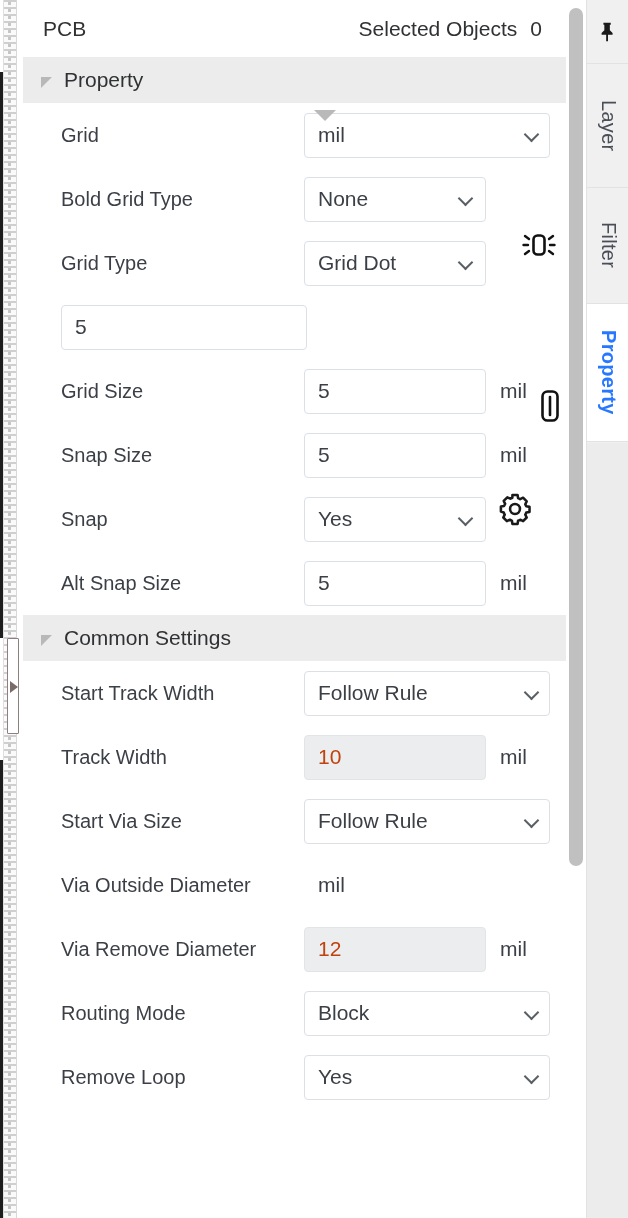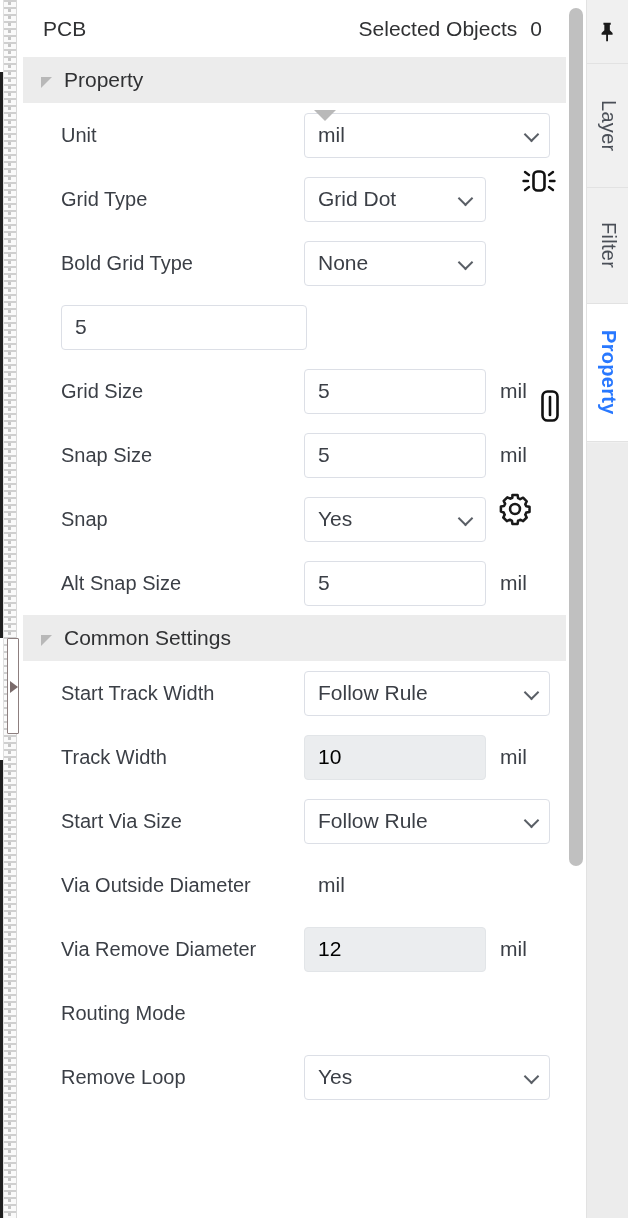--- a/index.html
+++ b/index.html
@@ -173,21 +173,21 @@
     align-items: center;
     padding: 0 10px 0 13px;
     font-size: 21px;
     color: #3b3f46;
   }
   .field.w-wide  { width: 246px; }
   .field.w-mid   { width: 182px; }
   .field.disabled {
     background: #ebedef;
     border-color: #e2e5e8;
-    color: #000000;
+    color: #c2410c;
   }
   .field .val { white-space: nowrap; }
   .field .chev {
     margin-left: auto;
     width: 14px; height: 14px;
     position: relative;
   }
   .field .chev::before {
     content: "";
     position: absolute;
@@ -471,23 +471,30 @@
       </div>
     </div>
 
     <div id="sections">
         <div class="section-head">
           <span class="caret"></span>
           <span class="sec-label">Property</span>
         </div>
         <div class="rows">
           <div class="row">
-            <span class="label">Unit</span>
+            <span class="label">Grid</span>
             <div class="field w-wide">
               <span class="val">mil</span>
+              <span class="chev"></span>
+            </div>
+          </div>
+          <div class="row">
+            <span class="label">Bold Grid Type</span>
+            <div class="field w-mid">
+              <span class="val">None</span>
               <span class="chev"></span>
             </div>
           </div>
           <div class="row">
             <span class="label">Grid Type</span>
             <div class="field w-mid">
               <span class="val">Grid Dot</span>
               <span class="chev"></span>
             </div>
             <span class="row-icon" style="left:496px; top:-6px;">
@@ -498,27 +505,20 @@
                   <line x1="31" y1="20" x2="35.5" y2="20"></line>
                   <line x1="10" y1="14" x2="6" y2="11"></line>
                   <line x1="30" y1="14" x2="34" y2="11"></line>
                   <line x1="10" y1="26" x2="6" y2="29"></line>
                   <line x1="30" y1="26" x2="34" y2="29"></line>
                 </g>
               </svg>
             </span>
           </div>
           <div class="row">
-            <span class="label">Bold Grid Type</span>
-            <div class="field w-mid">
-              <span class="val">None</span>
-              <span class="chev"></span>
-            </div>
-          </div>
-          <div class="row">
             <div class="field w-wide">
               <span class="val">5</span>
             </div>
           </div>
           <div class="row">
             <span class="label">Grid Size</span>
             <div class="field w-mid">
               <span class="val">5</span>
             </div>
             <span class="unit">mil</span>
@@ -589,20 +589,24 @@
           </div>
           <div class="row">
             <span class="label">Via Remove Diameter</span>
             <div class="field w-mid disabled">
               <span class="val">12</span>
             </div>
             <span class="unit">mil</span>
           </div>
           <div class="row">
             <span class="label">Routing Mode</span>
+            <div class="field w-wide">
+              <span class="val">Block</span>
+              <span class="chev"></span>
+            </div>
           </div>
           <div class="row">
             <span class="label">Remove Loop</span>
             <div class="field w-wide">
               <span class="val">Yes</span>
               <span class="chev"></span>
             </div>
           </div>
         </div>
       </div>

